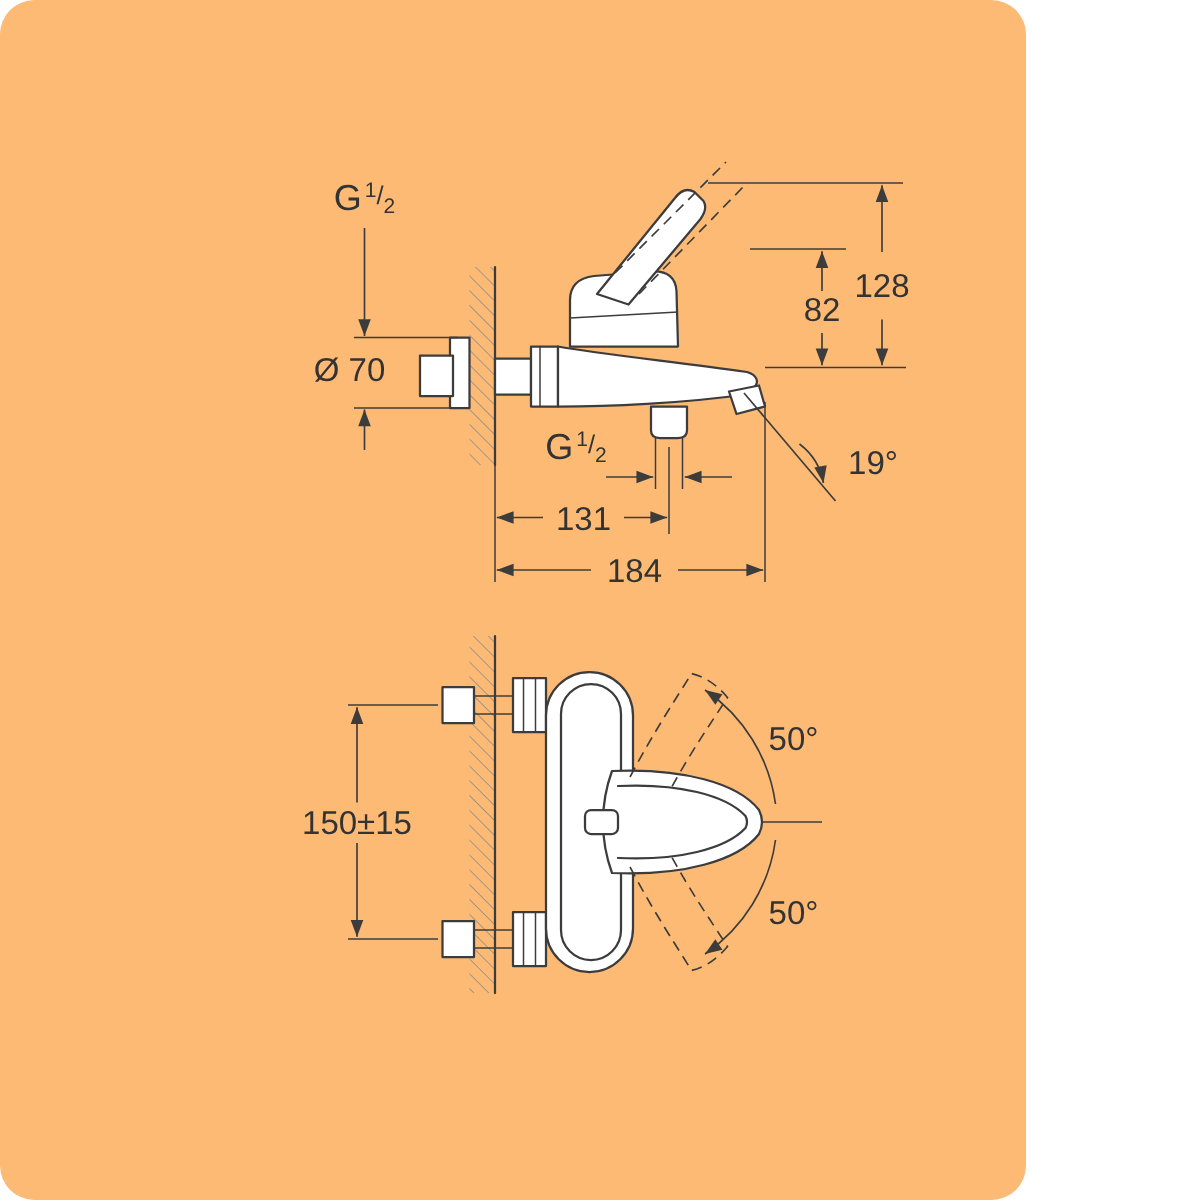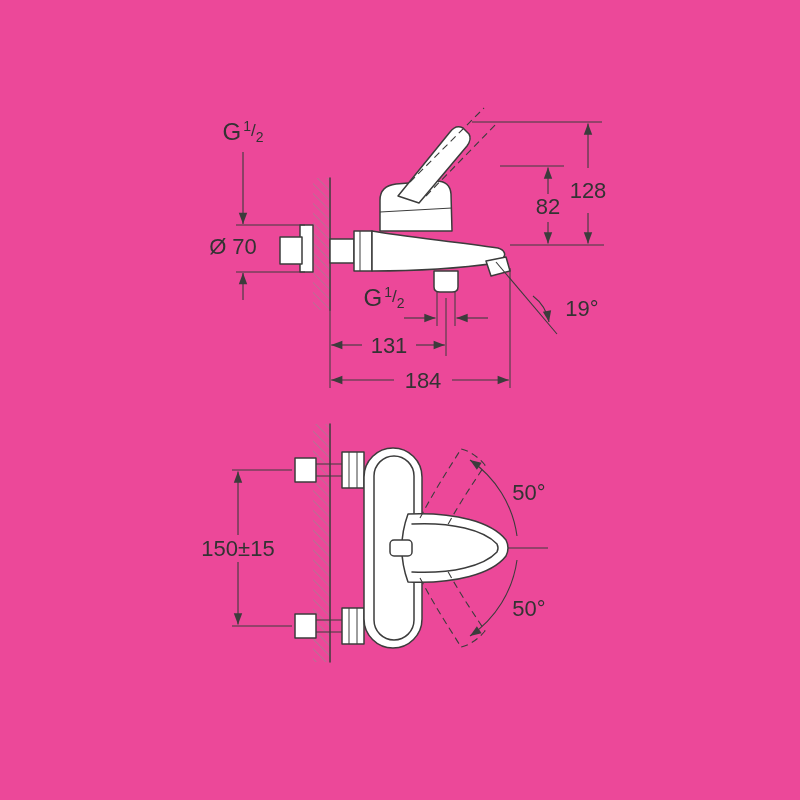--- a/index.html
+++ b/index.html
@@ -1,16 +1,16 @@
 <!DOCTYPE html>
 <html><head>
 <meta charset="utf-8">
 <style>
   html,body{margin:0;padding:0;background:#ffffff;}
-  .stage{width:800px;height:800px;position:relative;background:#ec4899;overflow:hidden;}
+  .stage{width:684px;height:800px;position:relative;background:#fdba74;overflow:hidden;border-radius:23px;}
   svg{display:block;}
   .ol{fill:#ffffff;stroke:#3c3c3c;stroke-width:1.5;stroke-linejoin:round;}
   .oln{fill:none;stroke:#3c3c3c;stroke-width:1.5;stroke-linejoin:round;stroke-linecap:round;}
   .dim{fill:none;stroke:#3c3c3c;stroke-width:1.1;}
   .ext{fill:none;stroke:#3c3c3c;stroke-width:1;}
   .dash{stroke-dasharray:7 4.5;}
   .txt{font-family:"Liberation Sans","DejaVu Sans",sans-serif;font-size:22px;fill:#333;text-anchor:middle;}
   .sm{font-size:14px;}
   .md{font-size:17px;}
   .lg{font-size:24px;}

